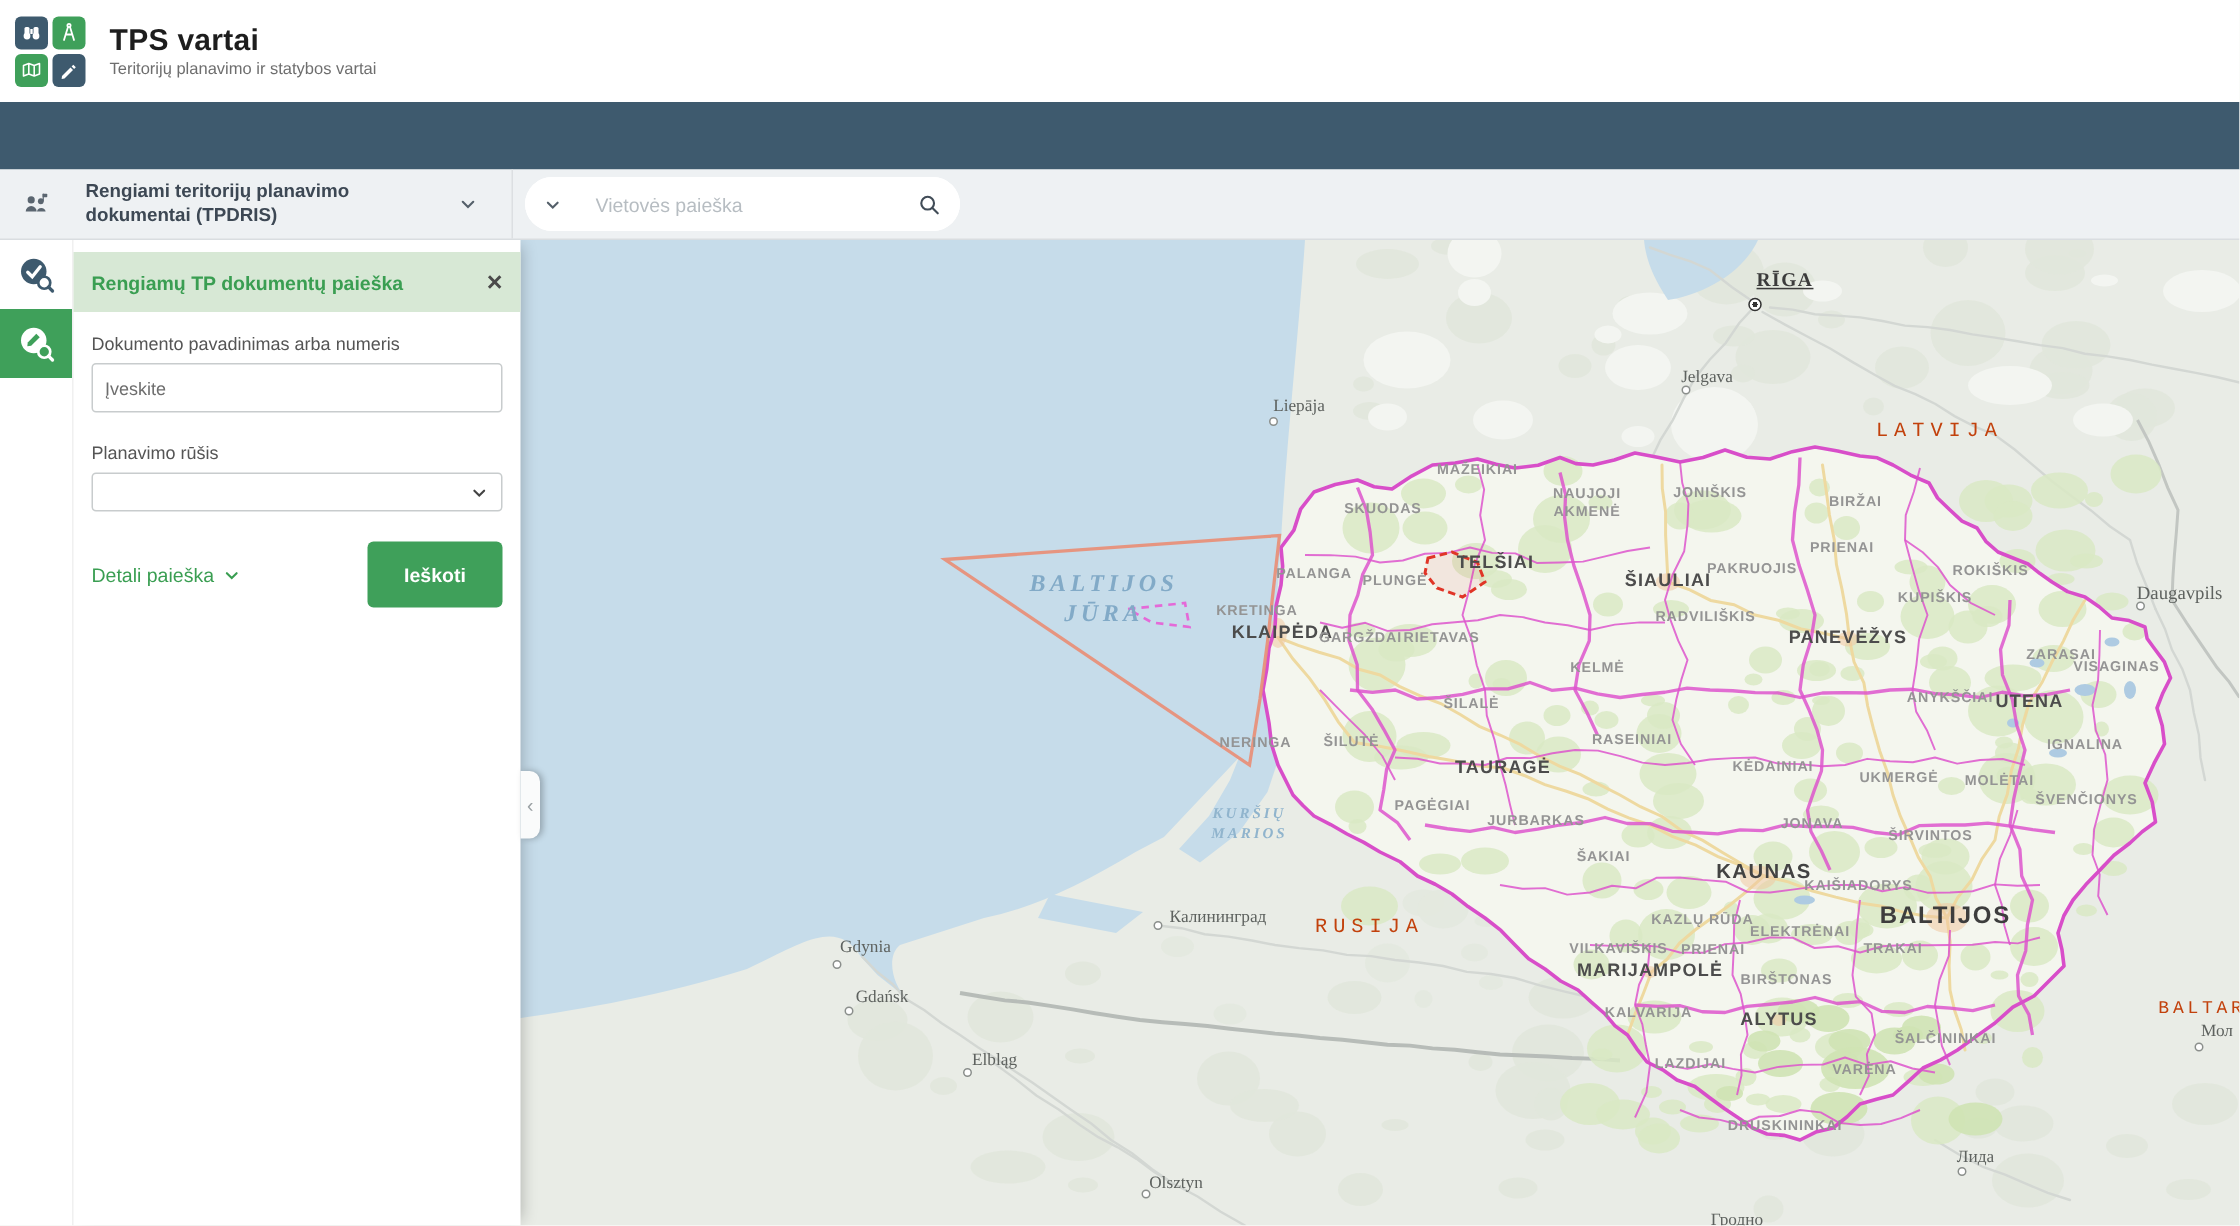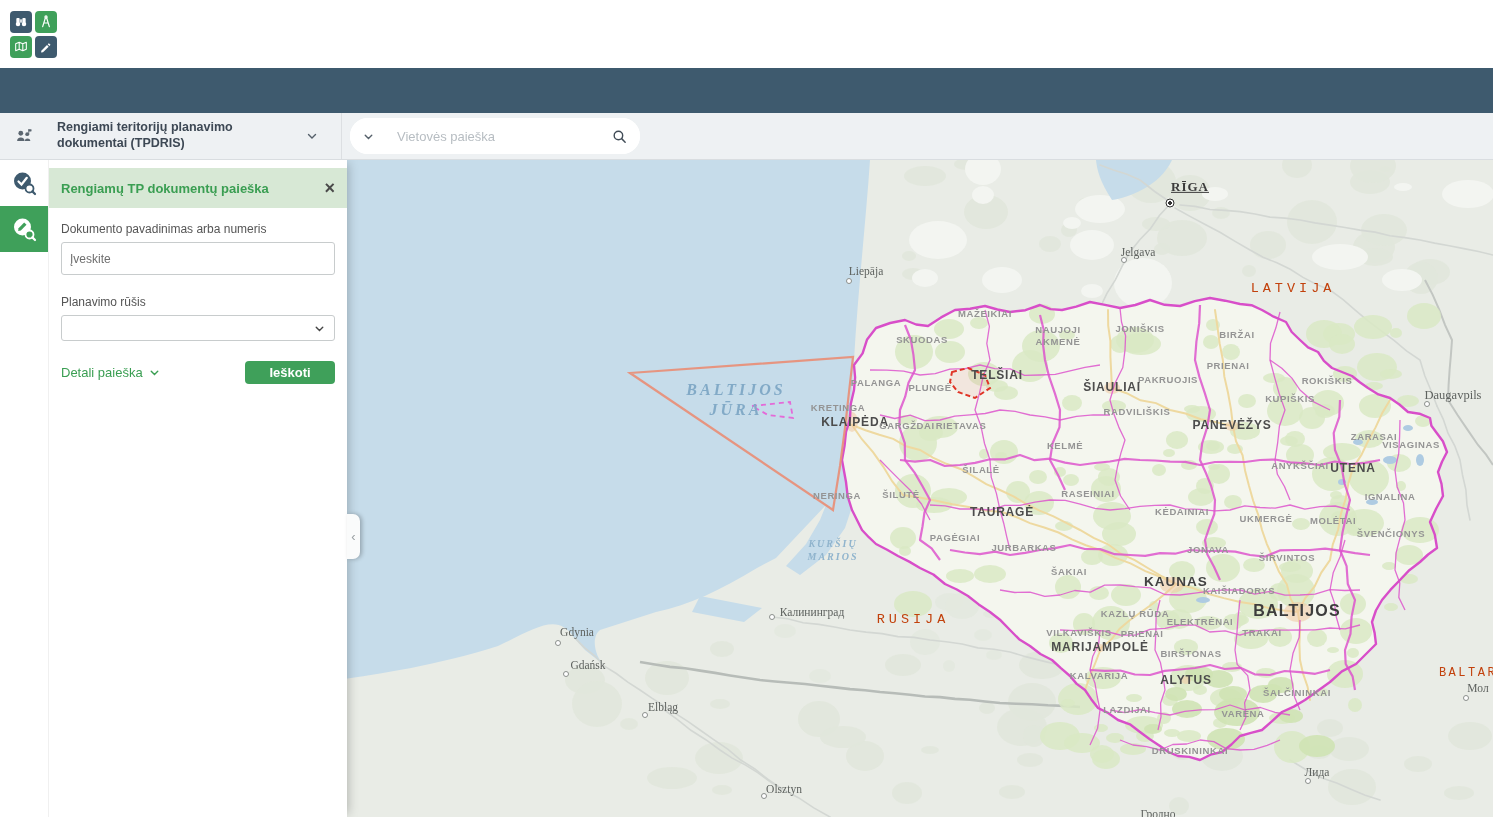--- a/index.html
+++ b/index.html
@@ -41,21 +41,21 @@
   .panel-header .ttl { flex:1; font-size:13px; font-weight:bold; color:var(--paneltx,#3a9e52); }
   .panel-close { background:none; border:none; font-size:18px; line-height:1; color:#4a4a4a; cursor:pointer; font-weight:bold; }
   .panel-body { padding:12px 12px; }
   .fld-label { display:block; font-size:12px; color:#555; margin:2px 0 6px; }
   .fld-input { width:100%; height:33px; border:1px solid #c8cccd; border-radius:3px; font-size:12px; padding:4px 8px; color:#ec4899; outline:none; }
   .fld-input::placeholder { color:#6e6e6e; }
   .fld-select { width:100%; height:26px; border:1px solid #c8cccd; border-radius:3px; display:flex; align-items:center; justify-content:flex-end; padding:0 8px; cursor:pointer; background:#fff; margin-bottom:4px; }
   .spacer18 { height:18px; }
   .detali-row { display:flex; justify-content:space-between; align-items:center; margin-top:20px; }
   .detali-link { display:flex; align-items:center; gap:5px; color:var(--paneltx,#3a9e52); font-size:13px; text-decoration:none; cursor:pointer; }
-  .btn-search { background:var(--accent,#3fa05a); color:#fff; border:none; border-radius:4px; height:23px; width:90px; font-size:13px; font-weight:bold; cursor:pointer; }
+  .btn-search { background:var(--accent,#3fa05a); color:#fff; border:none; border-radius:4px; height:44px; width:90px; font-size:13px; font-weight:bold; cursor:pointer; }
 
   
   .collapse-handle { position:absolute; left:347px; top:514px; width:13px; height:45px; background:#fafbfb; border-radius:0 7px 7px 0; box-shadow:2px 0 4px rgba(0,0,0,.25); z-index:5; display:flex; align-items:center; justify-content:center; color:#9aa0a3; font-size:13px; cursor:pointer; }
 
   
   .map { position:absolute; top:160px; left:0; right:0; bottom:0; background:var(--land,#e9ece6); overflow:hidden; z-index:1; cursor:grab; }
   #map-svg { position:absolute; top:0; left:0; }
   #map-labels { position:absolute; top:0; left:0; width:1493px; height:657px; }
   .mlbl { position:absolute; transform:translate(-50%,-50%); white-space:pre-line; text-align:center; pointer-events:none; line-height:1.25; }
   .muni { font-size:9.5px; font-weight:bold; color:#949494; letter-spacing:.6px; }
@@ -532,20 +532,24 @@
           <path d="M4 7 L9.3 5 L14.7 7 L20 5 L20 15.5 L14.7 17.5 L9.3 15.5 L4 17.5 Z M9.3 5 V15.5 M14.7 7 V17.5"></path>
         </svg>
     </span>
     <span class="logo-tile dark">
       <svg width="16" height="16" viewBox="0 0 24 24">
           <path d="M5 17.5 L13.5 9 L16 11.5 L7.5 20 L4.6 20.4 Z" fill="#fff"></path>
           <path d="M14.6 7.9 L16.3 6.2 L18.8 8.7 L17.1 10.4 Z" fill="#fff"></path>
         </svg>
     </span>
   </div>
+  <div class="titles">
+    <h1>TPS vartai</h1>
+    <div class="sub">Teritorijų planavimo ir statybos vartai</div>
+  </div>
 </header>
 
 <div class="nav-band"></div>
 
 <div class="toolbar">
   <div class="layer-select">
     <svg width="22" height="22" viewBox="0 0 24 24">
         <circle cx="8.5" cy="9" r="2.6" fill="#5b6670"></circle>
         <circle cx="15.5" cy="10" r="2.1" fill="#5b6670"></circle>
         <path d="M4.5 17.5 a4 4 0 0 1 8 0 Z" fill="#5b6670"></path>

